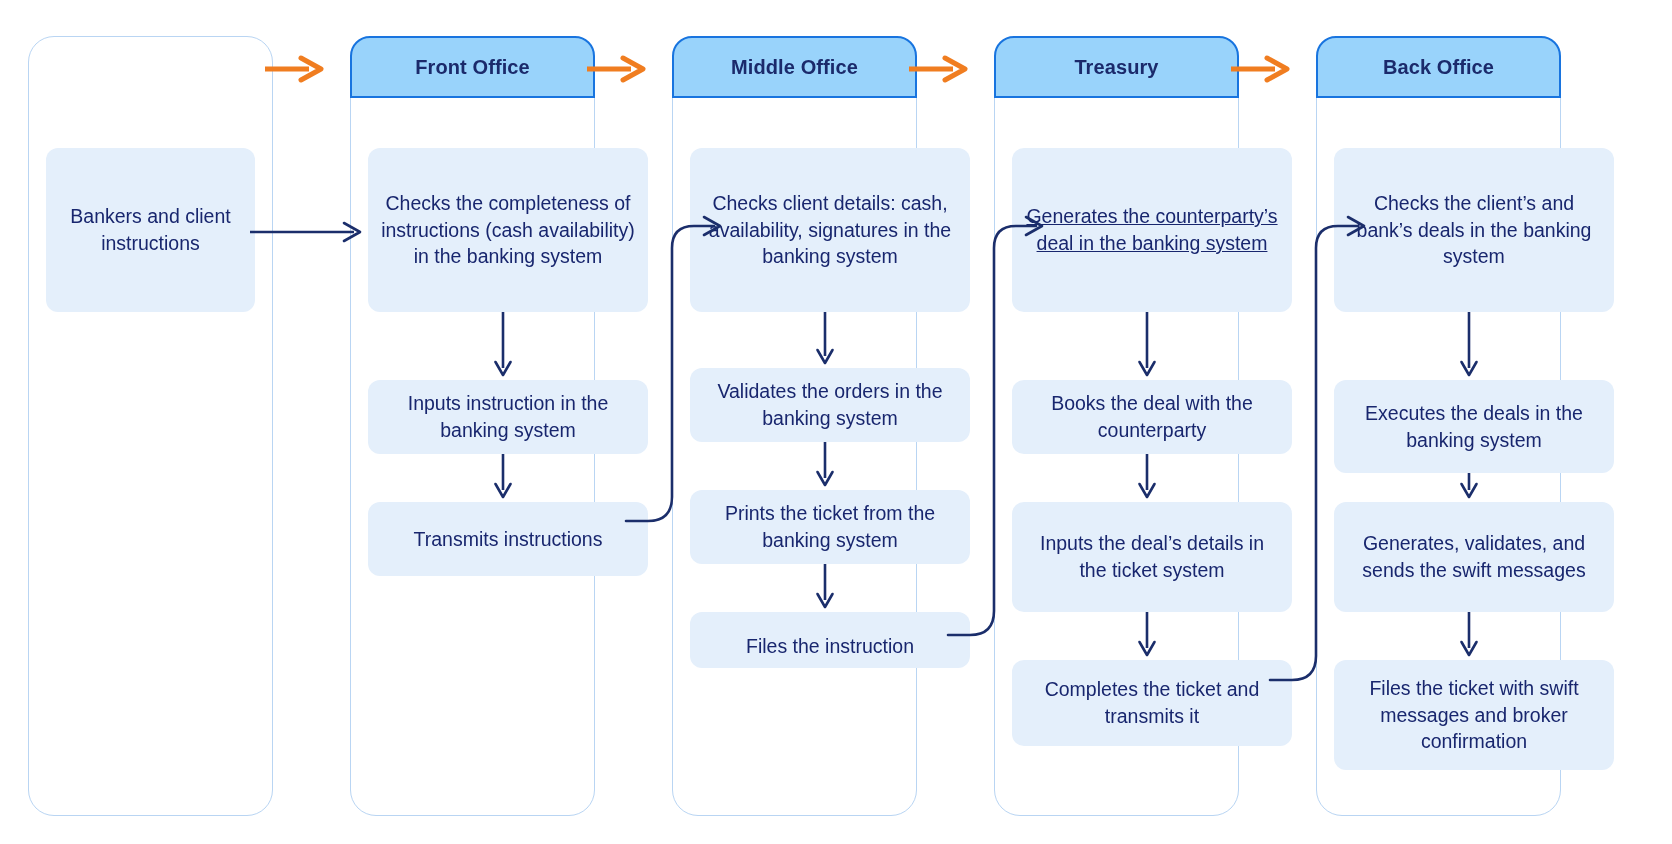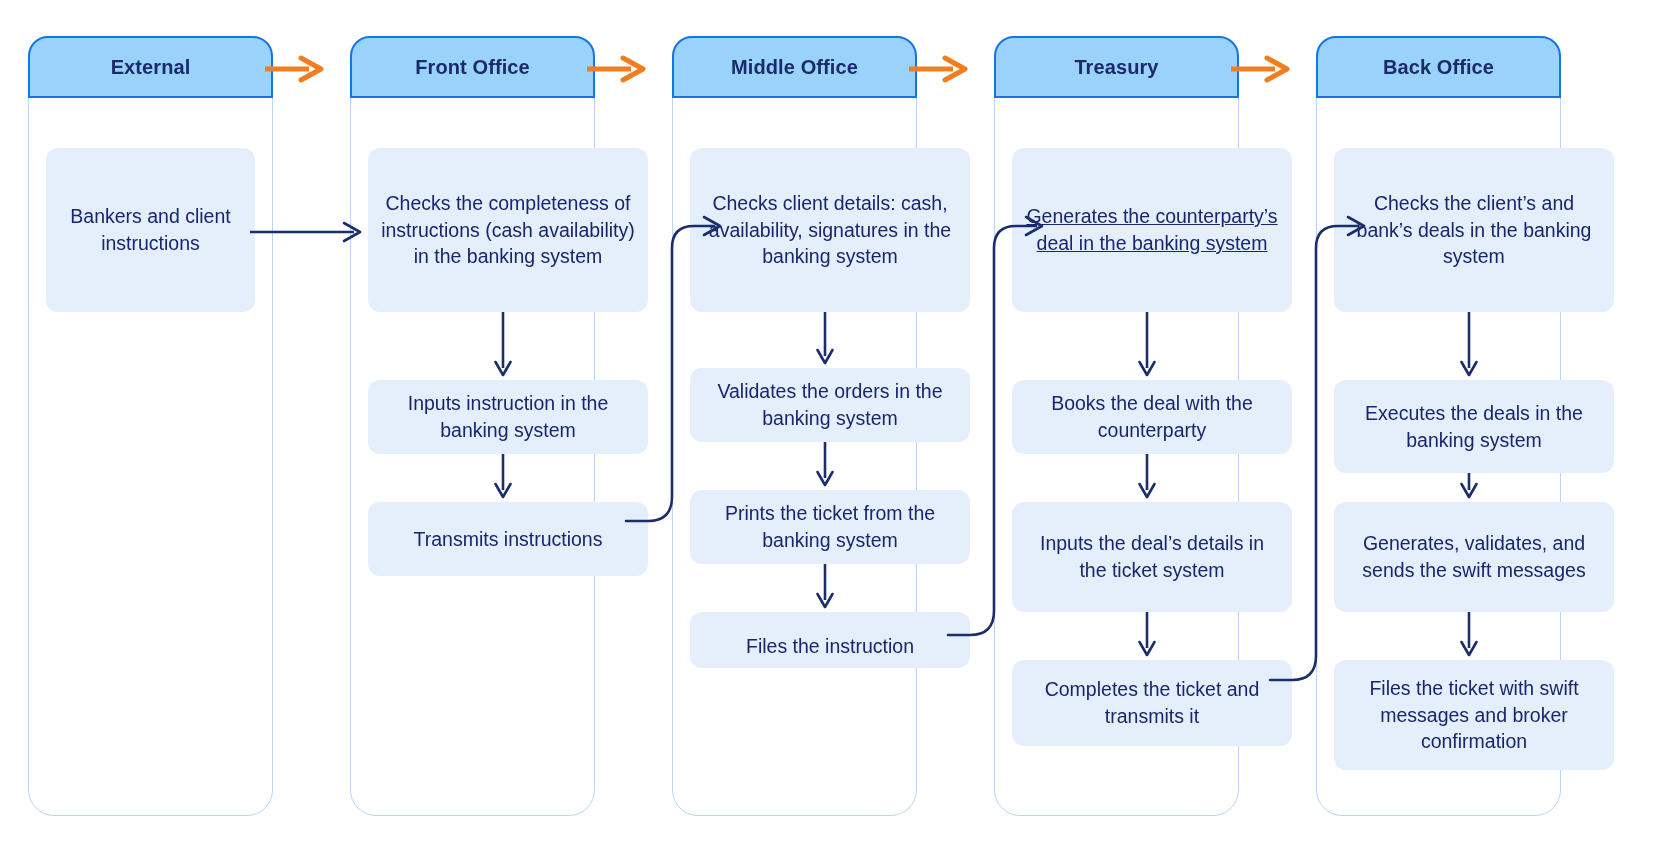--- a/index.html
+++ b/index.html
@@ -103,23 +103,20 @@
 
   svg { display: block; overflow: visible; }
 </style>
 </head>
 <body>
 
 <div id="canvas">
 
   <div class="lane lane-0">
     <div class="lane-body"></div>
-    <div class="lane-header">
-      <span class="lane-title">External</span>
-    </div>
     <div class="step" style="left:18px; top:112px; width:209px; height:164px;">
       <span>Bankers and client instructions</span>
     </div>
   </div>
 
   <div class="lane lane-1">
     <div class="lane-body"></div>
     <div class="lane-header">
       <span class="lane-title">Front Office</span>
     </div>

